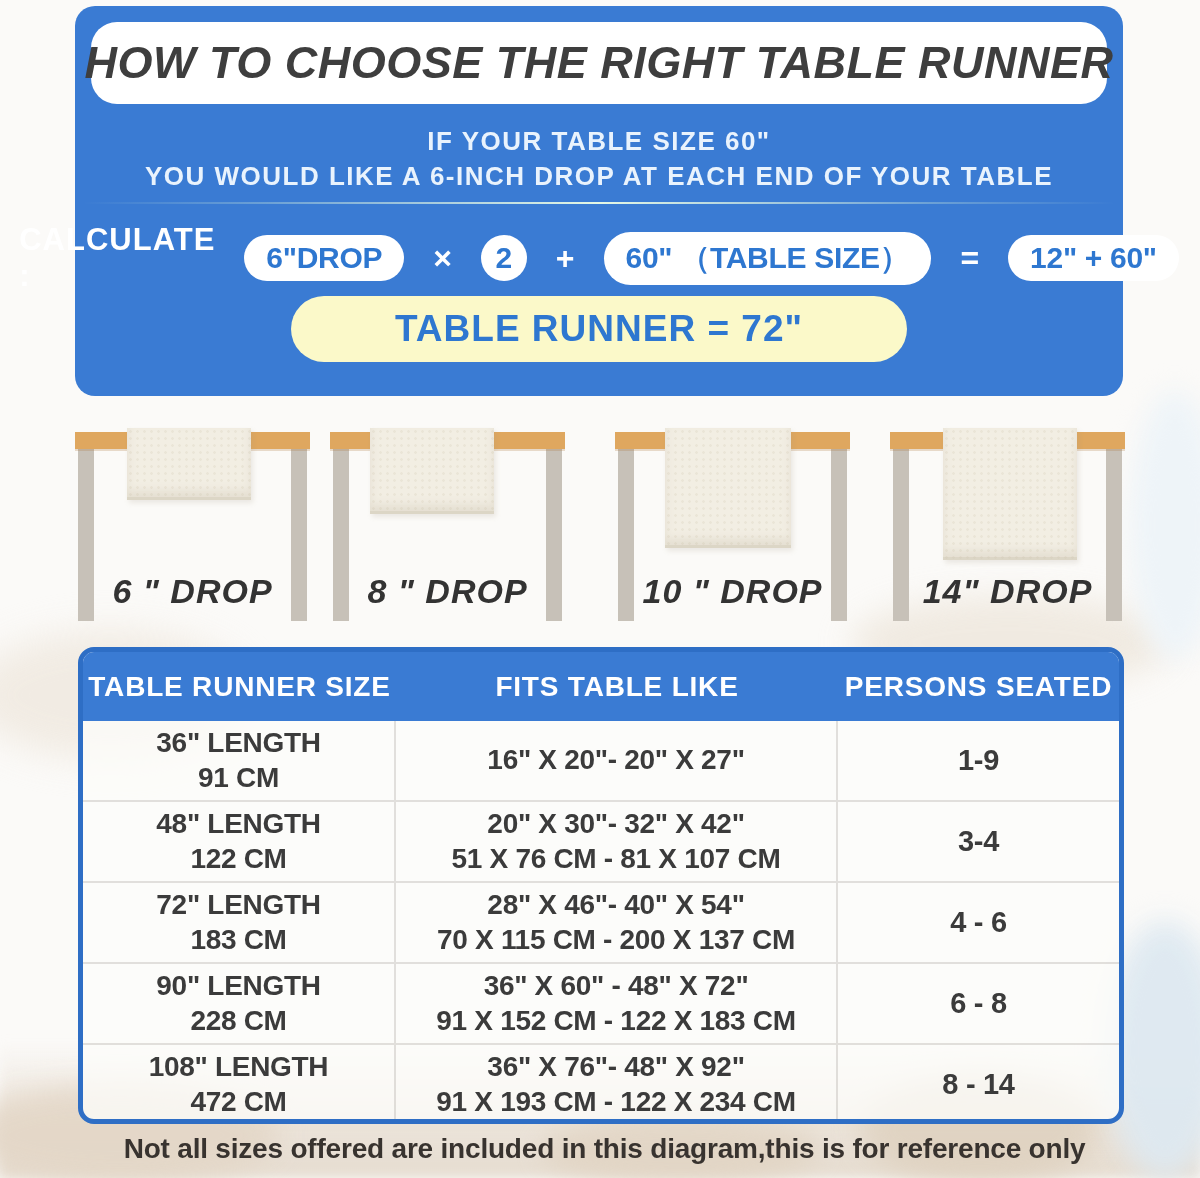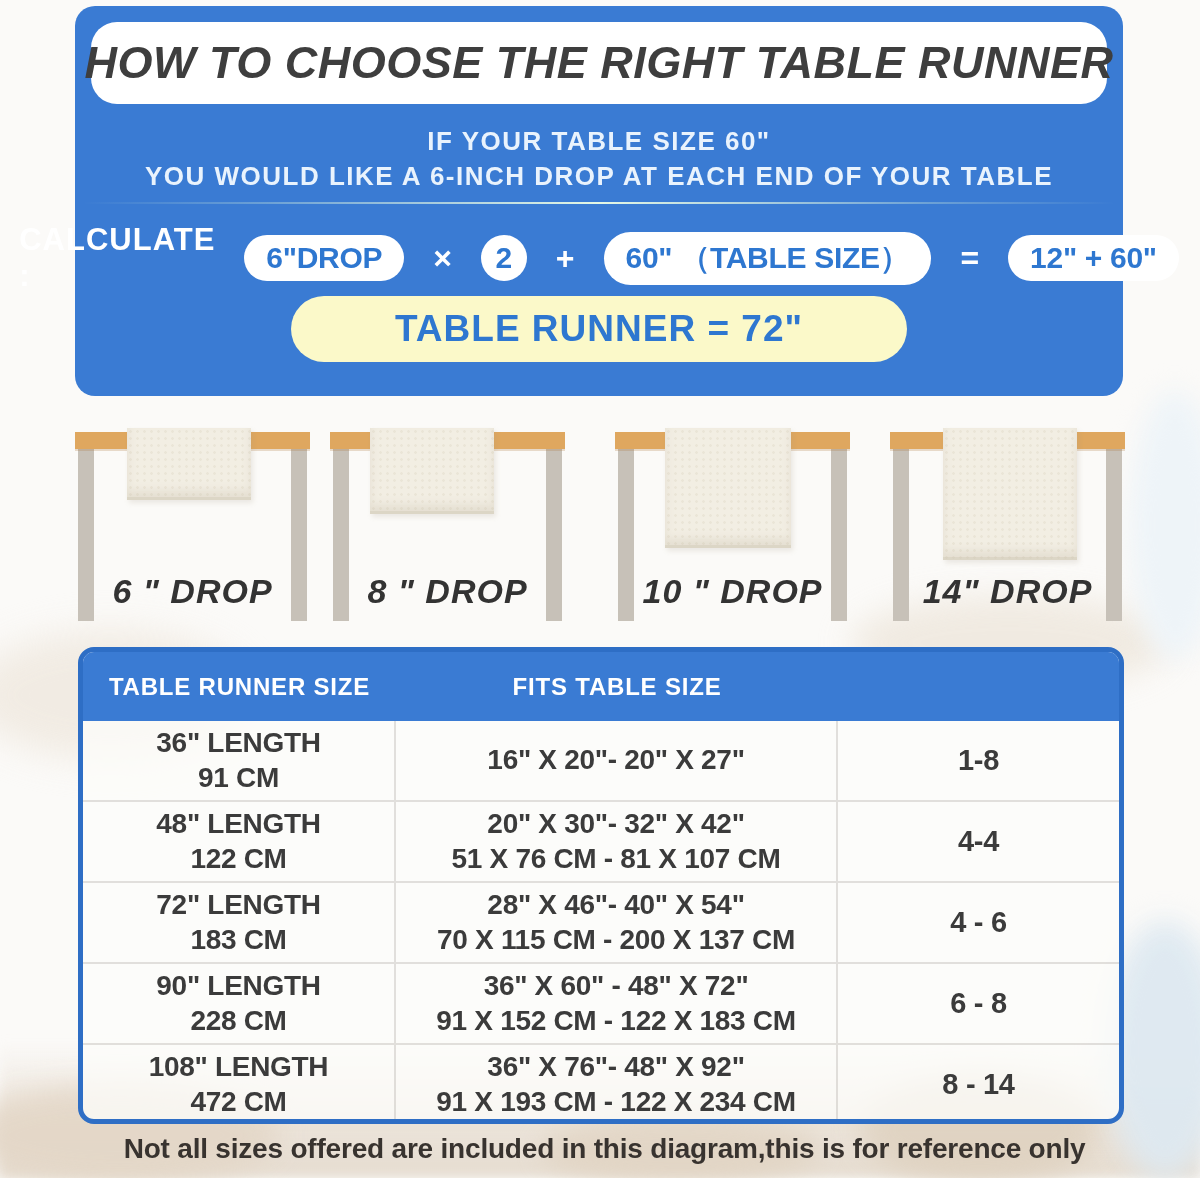--- a/index.html
+++ b/index.html
@@ -65,21 +65,21 @@
   .r4{left:53px;width:134px;height:129px;}
   .drop-label{position:absolute;left:0;right:0;top:148px;text-align:center;
     font-size:34px;font-weight:bold;font-style:italic;color:#333333;letter-spacing:1px;}
 
   
   .size-panel{position:absolute;left:78px;top:647px;width:1046px;height:477px;z-index:2;
     border:5px solid #2e6ec5;border-radius:16px;overflow:hidden;
     background:rgba(253,252,250,.78);box-sizing:border-box;}
   .size-header{display:grid;grid-template-columns:313px 442px 1fr;height:69px;background:#3a7bd3;}
   .size-header .hcell{display:flex;align-items:center;justify-content:center;color:#ffffff;
-    font-weight:bold;font-size:24px;letter-spacing:0.8px;}
+    font-weight:bold;font-size:28px;letter-spacing:0.8px;}
   .size-body{display:block;}
   .size-row{display:grid;grid-template-columns:313px 442px 1fr;height:79px;}
   .size-row + .size-row{border-top:2px solid rgba(185,181,174,.4);}
   .cell{display:flex;flex-direction:column;align-items:center;justify-content:center;gap:1px;}
   .size-row .cell:nth-child(1),.size-row .cell:nth-child(2){border-right:2px solid rgba(185,181,174,.4);}
   .ln{font-size:28px;font-weight:bold;color:#3b3b3b;letter-spacing:-0.3px;line-height:1.22;white-space:nowrap;}
   .persons{font-size:29px;}
 
   .footer-note{position:absolute;left:0;right:0;top:1133px;z-index:2;text-align:center;
     font-size:28px;font-weight:bold;color:#38332f;letter-spacing:-0.2px;padding-left:9px;}
@@ -154,48 +154,49 @@
       <div class="tabletop"></div>
       <div class="runner r4"></div>
       <div class="drop-label">14" DROP</div>
     </div>
 
   </section>
 
   <section class="size-panel">
     <div class="size-header">
       <div class="hcell">TABLE RUNNER SIZE</div>
-      <div class="hcell">FITS TABLE SIZE</div>
+      <div class="hcell">FITS TABLE LIKE</div>
+      <div class="hcell">PERSONS SEATED</div>
     </div>
     <div class="size-body">
 
       <div class="size-row">
         <div class="cell">
           <span class="ln">36" LENGTH</span>
           <span class="ln">91 CM</span>
         </div>
         <div class="cell">
           <span class="ln">16" X 20"- 20" X 27"</span>
         </div>
         <div class="cell">
-          <span class="ln persons">1-8</span>
+          <span class="ln persons">1-9</span>
         </div>
       </div>
 
       <div class="size-row">
         <div class="cell">
           <span class="ln">48" LENGTH</span>
           <span class="ln">122 CM</span>
         </div>
         <div class="cell">
           <span class="ln">20" X 30"- 32" X 42"</span>
           <span class="ln">51 X 76 CM - 81 X 107 CM</span>
         </div>
         <div class="cell">
-          <span class="ln persons">4-4</span>
+          <span class="ln persons">3-4</span>
         </div>
       </div>
 
       <div class="size-row">
         <div class="cell">
           <span class="ln">72" LENGTH</span>
           <span class="ln">183 CM</span>
         </div>
         <div class="cell">
           <span class="ln">28" X 46"- 40" X 54"</span>

